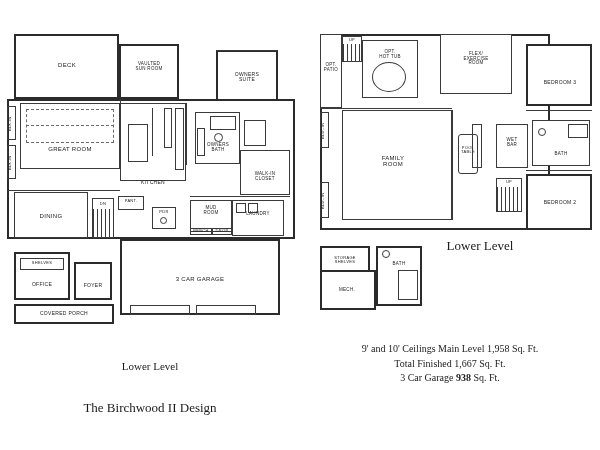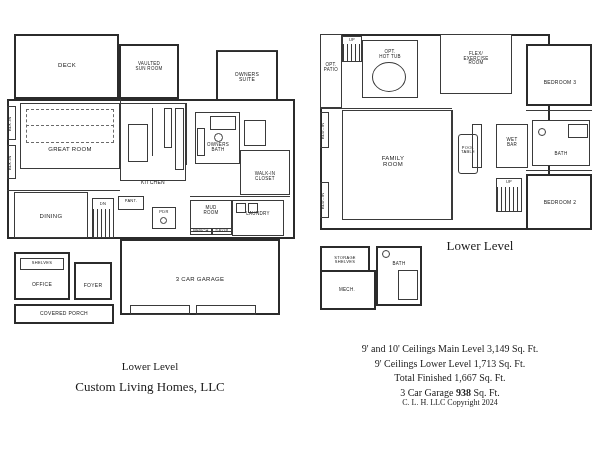--- a/index.html
+++ b/index.html
@@ -210,28 +210,26 @@
     <div class="sq" style="left:98px;top:270px;width:20px;height:30px;"></div>
     <div class="circle" style="left:82px;top:250px;width:8px;height:8px;"></div>
 
     <div class="thinline" style="left:152px;top:110px;width:1px;height:110px;"></div>
     <div class="thinline" style="left:20px;top:108px;width:132px;height:1px;"></div>
     <div class="thinline" style="left:226px;top:110px;width:66px;height:1px;"></div>
     <div class="thinline" style="left:226px;top:170px;width:66px;height:1px;"></div>
   </div>
 
   <div class="caption cap-title" style="left:45px;top:360px;width:210px;">Lower Level</div>
-  <div class="caption cap-big" style="left:20px;top:379px;width:260px;">Custom Living Homes, LLC</div>
+  <div class="caption cap-big" style="left:20px;top:400px;width:260px;">The Birchwood II Design</div>
 
   <div class="caption cap-big" style="left:400px;top:238px;width:160px;">Lower Level</div>
 
   <div class="spec" style="left:320px;top:342px;width:260px;">
-    <div>9' and 10' Ceilings Main Level 3,149 Sq. Ft.</div>
-    <div>9' Ceilings Lower Level 1,713 Sq. Ft.</div>
+    <div>9' and 10' Ceilings Main Level 1,958 Sq. Ft.</div>
     <div>Total Finished 1,667 Sq. Ft.</div>
     <div>
       <span>3 Car Garage </span><b class="bold">938</b><span> Sq. Ft.</span>
     </div>
   </div>
 
-  <div class="copy" style="left:320px;top:398px;width:260px;">C. L. H. LLC Copyright 2024</div>
 
 </div>
 
 </body></html>

